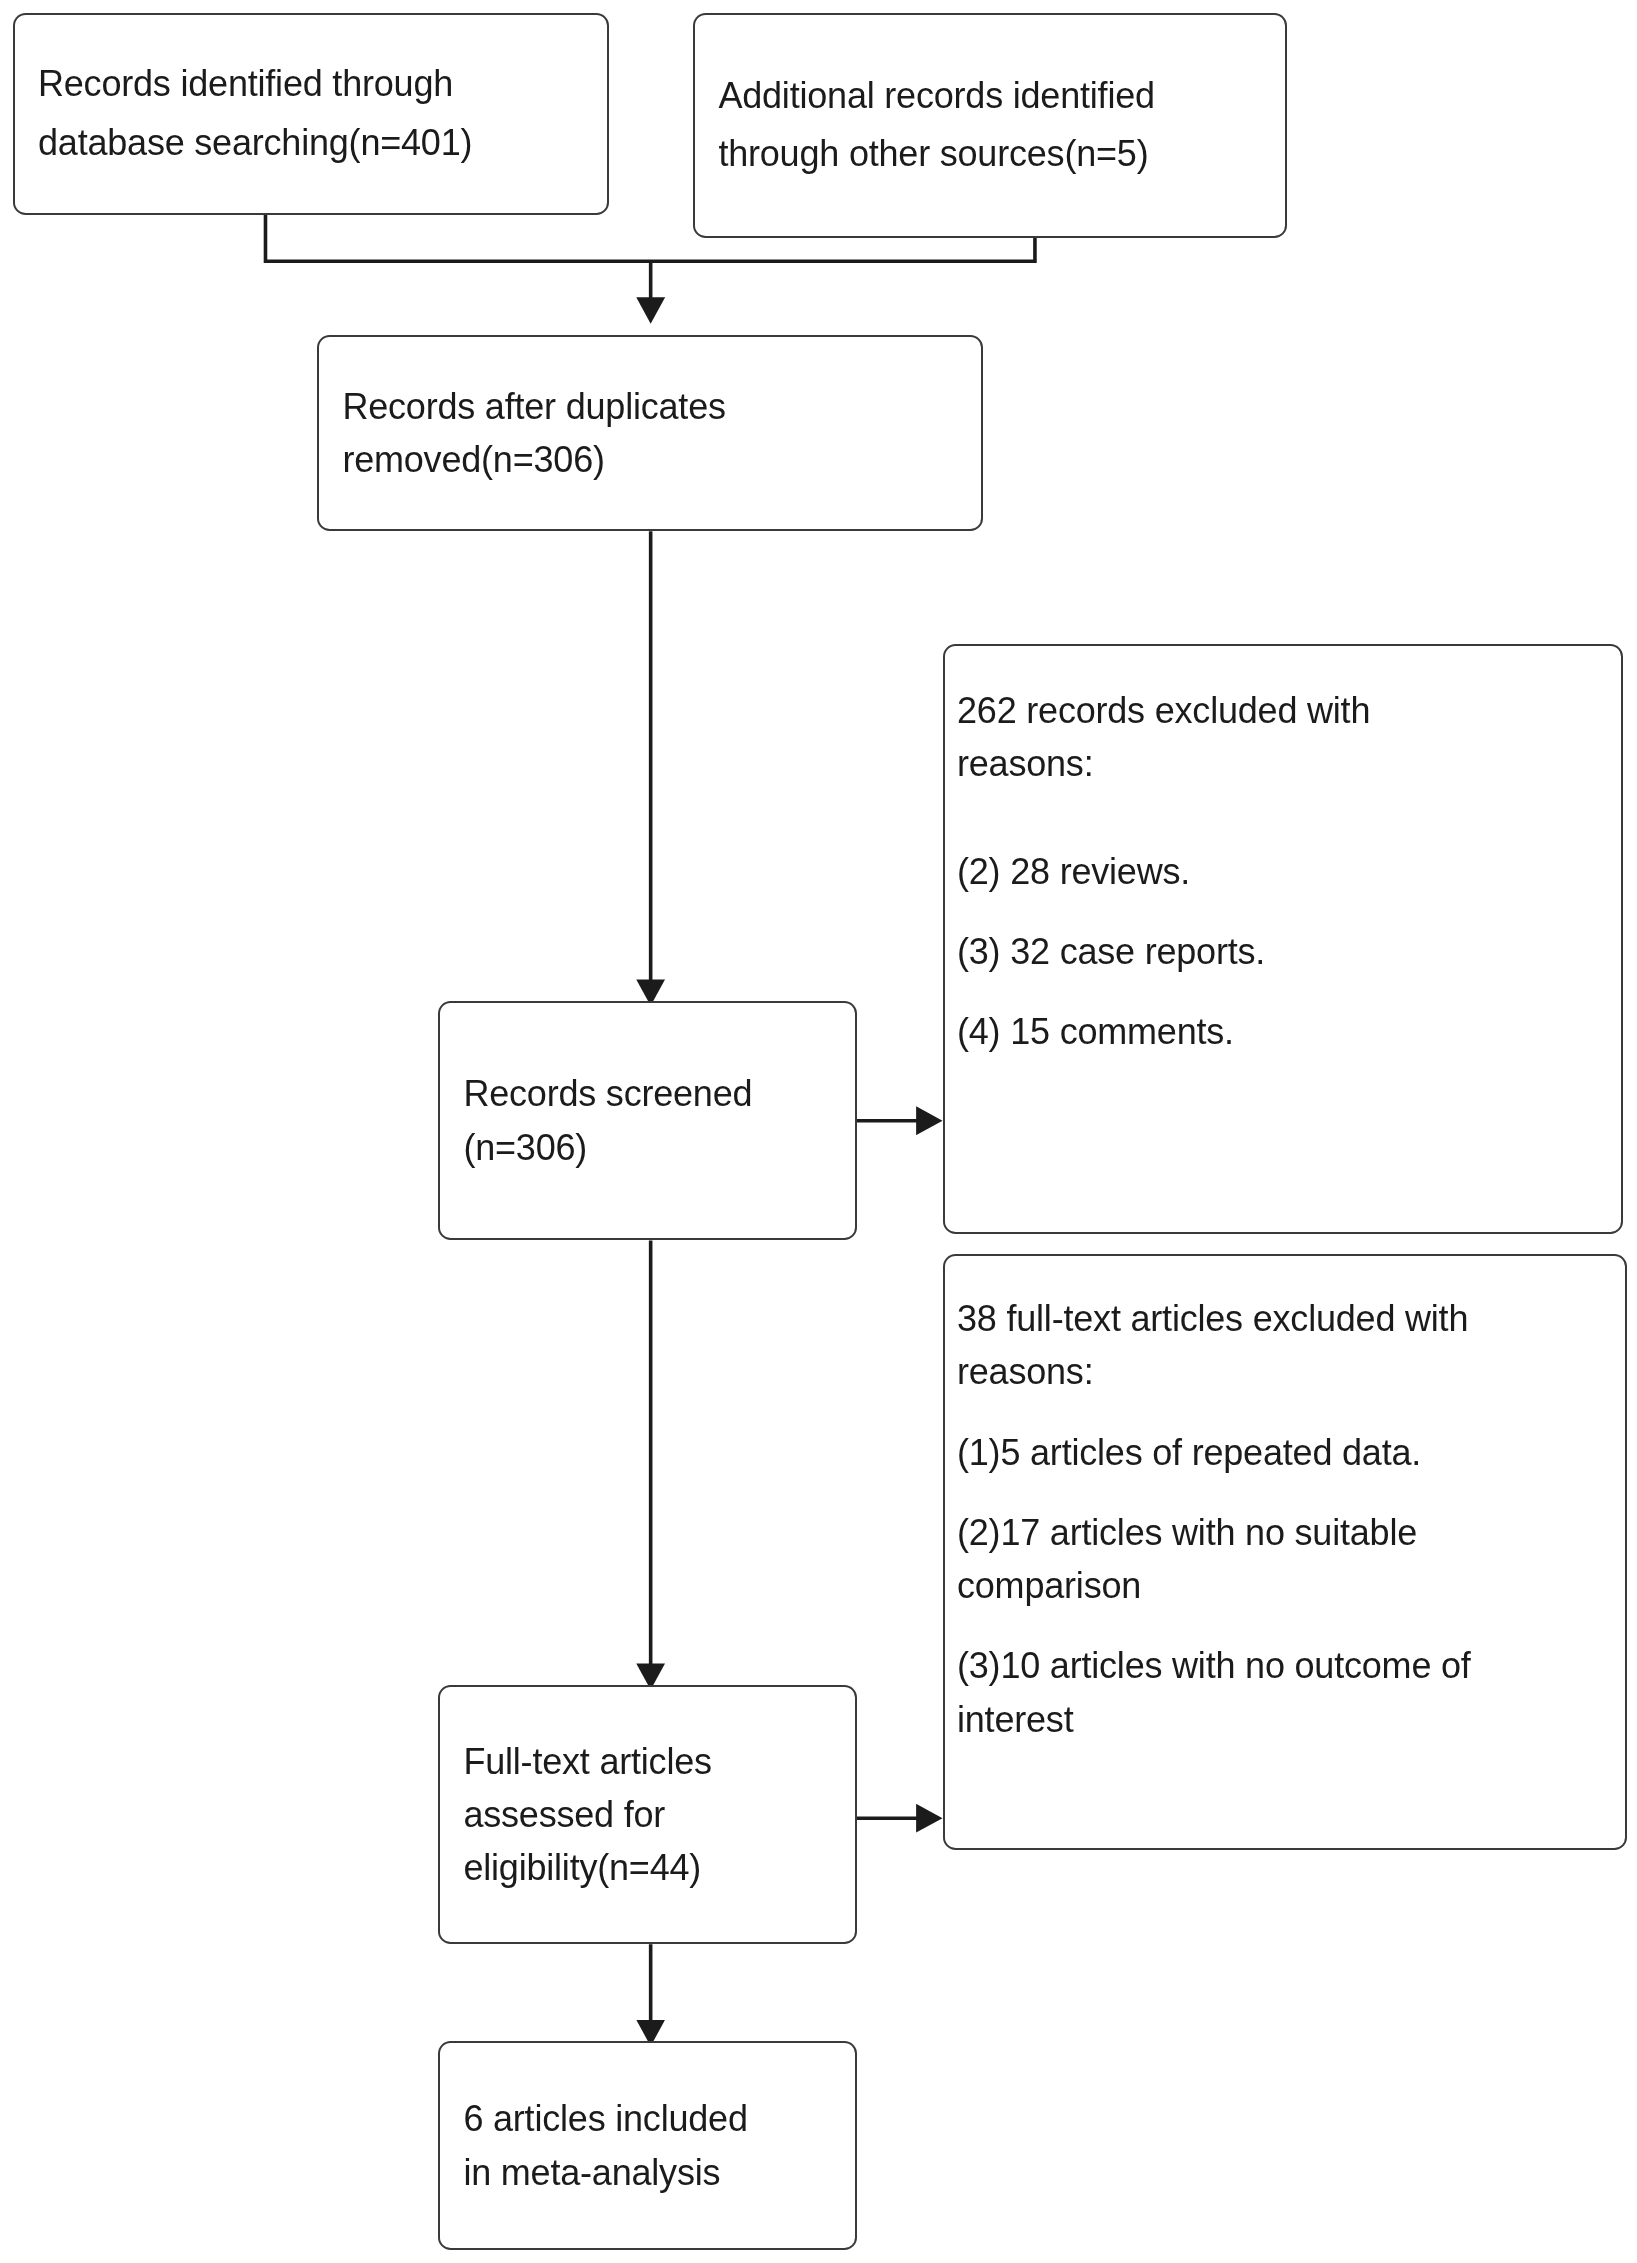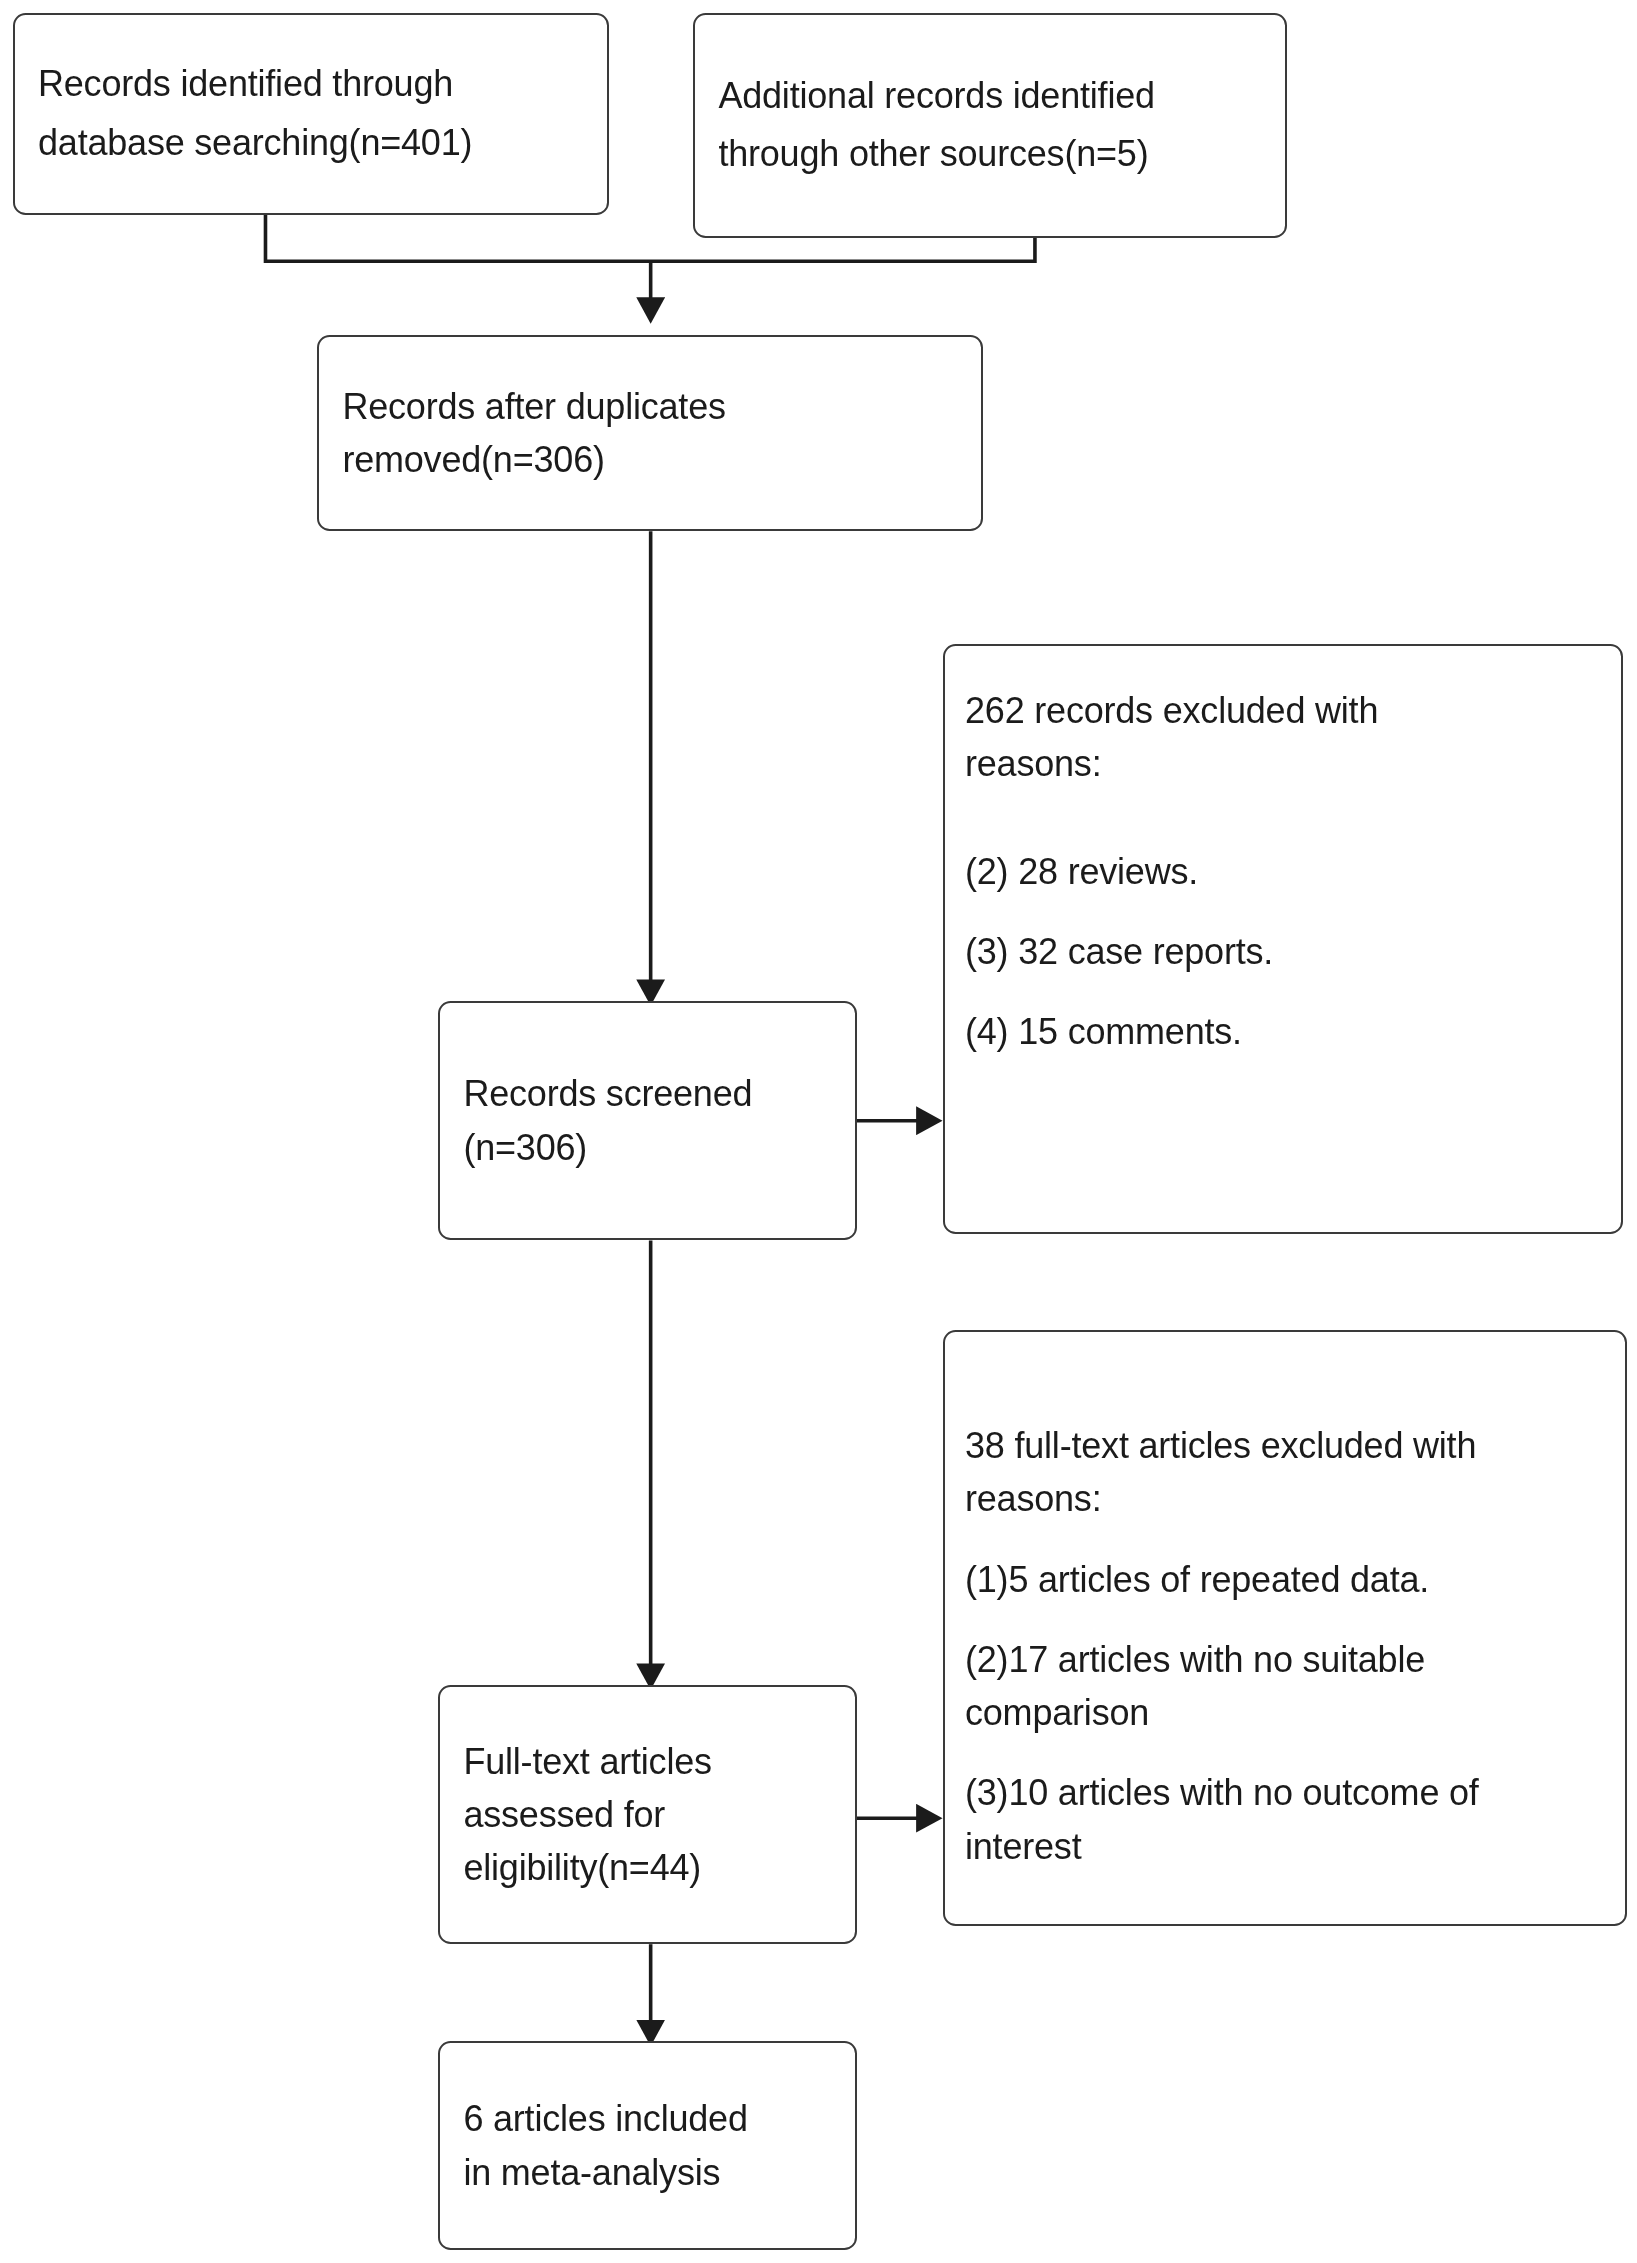--- a/index.html
+++ b/index.html
@@ -37,21 +37,21 @@
     z-index: 2;
   }
   .node .line {
     color: #1b1b1b;
     font-size: 36px;
     line-height: 1.48;
     white-space: pre;
     letter-spacing: -0.2px;
   }
   .node.pad-std { padding: 0 23.4px; }
-  .node.pad-wide { padding: 0 20px; }
+  .node.pad-wide { padding: 0 12px; }
 
   
   .node.exclusion .line { margin: 0; }
   .node.exclusion .gap { height: 27px; }
 
   .node.two-line-tight .line { line-height: 1.62; }
 </style>
 </head>
 <body>
 
@@ -115,21 +115,21 @@
     <div class="line">(3) 32 case reports.</div>
     <div class="gap"></div>
     <div class="line">(4) 15 comments.</div>
   </div>
 
   <div class="node pad-std" style="left:438px; top:1001px; width:419px; height:239px;">
     <div class="line" style="">Records screened</div>
     <div class="line">(n=306)</div>
   </div>
 
-  <div class="node pad-wide exclusion" style="left:943px; top:1330px; width:684px; height:596px; justify-content:center; padding-top:36px;">
+  <div class="node pad-wide exclusion" style="left:943px; top:1254px; width:684px; height:596px; justify-content:flex-start; padding-top:36px;">
     <div class="line">38 full-text articles excluded with</div>
     <div class="line">reasons:</div>
     <div class="gap"></div>
     <div class="line">(1)5 articles of repeated data.</div>
     <div class="gap"></div>
     <div class="line">(2)17 articles with no suitable</div>
     <div class="line">comparison</div>
     <div class="gap"></div>
     <div class="line">(3)10 articles with no outcome of</div>
     <div class="line">interest</div>

